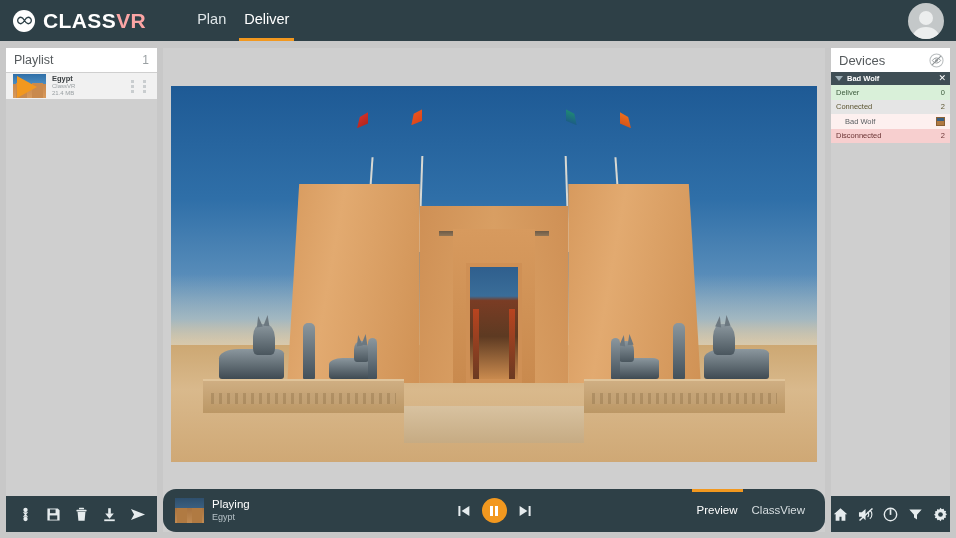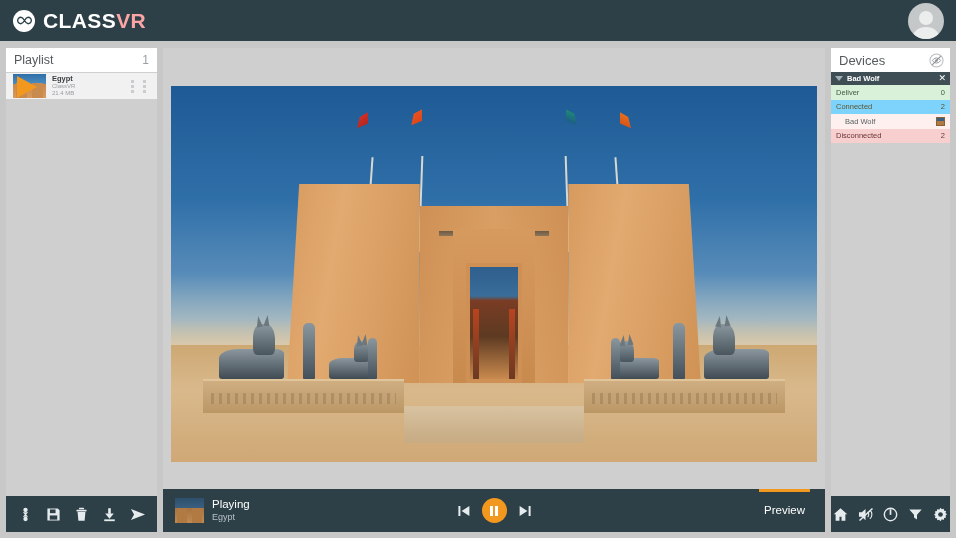--- a/index.html
+++ b/index.html
@@ -203,21 +203,21 @@
   }
   .figure {
     position: absolute; bottom: 0; width: 12px;
     background: linear-gradient(#8b979e,#43505a);
     border-radius: 5px 5px 1px 1px;
   }
 
   
   .playbar {
     height: 43px; flex: none; background: #2e4047;
-    display: flex; align-items: center; position: relative;
+    display: flex; align-items: center; position: relative; border-radius: 13px;
   }
   .pb-thumb {
     width: 29px; height: 25px; margin-left: 12px; flex: none;
     position: relative; overflow: hidden;
     background: linear-gradient(#2e4f6d 0%,#3a5f80 40%,#a9733f 41%,#c08b53 100%);
   }
   .pb-thumb .t-l, .pb-thumb .t-r {
     position: absolute; bottom: 0; width: 10px; height: 15px; background: #b07a42;
   }
   .pb-thumb .t-l { left: 2px; } .pb-thumb .t-r { right: 2px; }
@@ -283,21 +283,21 @@
   .dev-group .gname { font-size: 7.5px; color: #ffffff; flex: 1; font-weight: bold; }
   .dev-group .gclose { font-size: 9px; color: #ffffff; cursor: pointer; line-height: 1; }
 
   .dev-row {
     height: 14.5px; display: flex; align-items: center;
     padding: 0 5px; font-size: 7.5px;
   }
   .dev-row .label { flex: 1; }
   .dev-row .value { }
   .dev-row.active { background: #d9f0d9; color: #3d5b3d; }
-  .dev-row.connected { background: #7dd3fc; color: #5c5530; gap: 32px; }
+  .dev-row.connected { background: #e5e5e5; color: #5c5530; gap: 32px; }
   .dev-row.disconnected { background: #f7cfcf; color: #6b3434; }
   .dev-row.child { background: #fdf0ef; color: #5a5f62; }
   .dev-row.child .label { padding-left: 9px; }
   .dev-chip {
     width: 9px; height: 9px; flex: none;
     background: linear-gradient(#3a5f80 0 38%,#b07a42 38% 100%);
     border: 1px solid #8a6034;
   }
 
   .right-toolbar {
@@ -311,20 +311,24 @@
 <div class="topbar">
   <div class="logo-wrap">
     <span class="logo-mark">
       <svg width="15" height="9" viewBox="0 0 20 11">
         <path d="M5.2 1.2a4.3 4.3 0 100 8.6c2.2 0 3.3-1.6 4.8-4.3C11.5 2.8 12.6 1.2 14.8 1.2a4.3 4.3 0 110 8.6c-2.2 0-3.3-1.6-4.8-4.3C8.5 2.8 7.4 1.2 5.2 1.2z" fill="none" stroke="#2e4047" stroke-width="1.8"></path>
       </svg>
     </span>
     <span class="logo-text"><span>CLASS</span><span class="vr">VR</span></span>
   </div>
 
+  <div class="nav-items">
+    <div class="nav-item">Plan</div>
+    <div class="nav-item active">Deliver</div>
+  </div>
 
   <div class="avatar">
     <svg width="36" height="32" viewBox="0 0 36 32">
       <circle cx="18" cy="11" r="7" fill="#eceeee"></circle>
       <path d="M4 33c0-8 6.3-13 14-13s14 5 14 13z" fill="#eceeee"></path>
     </svg>
   </div>
 </div>
 
 <div class="playlist-col">
@@ -489,20 +493,21 @@
       <span class="tr-btn">
         <svg width="14" height="14" viewBox="0 0 14 14" fill="#e6ecee">
           <path d="M1.6 2v10L9.4 7z"></path>
           <rect x="10.6" y="2" width="2" height="10"></rect>
         </svg>
       </span>
     </div>
 
     <div class="pb-tabs">
       <div class="pb-tab active">Preview</div>
+      <div class="pb-tab">ClassView</div>
     </div>
   </div>
 </div>
 
 <div class="devices-col">
   <div class="dev-head">
     <span class="dev-title">Devices</span>
     <span class="dev-eye">
       <svg width="15" height="15" viewBox="0 0 16 16">
         <circle cx="8" cy="8" r="7" fill="none" stroke="#b9bdbf" stroke-width="1.1"></circle>

